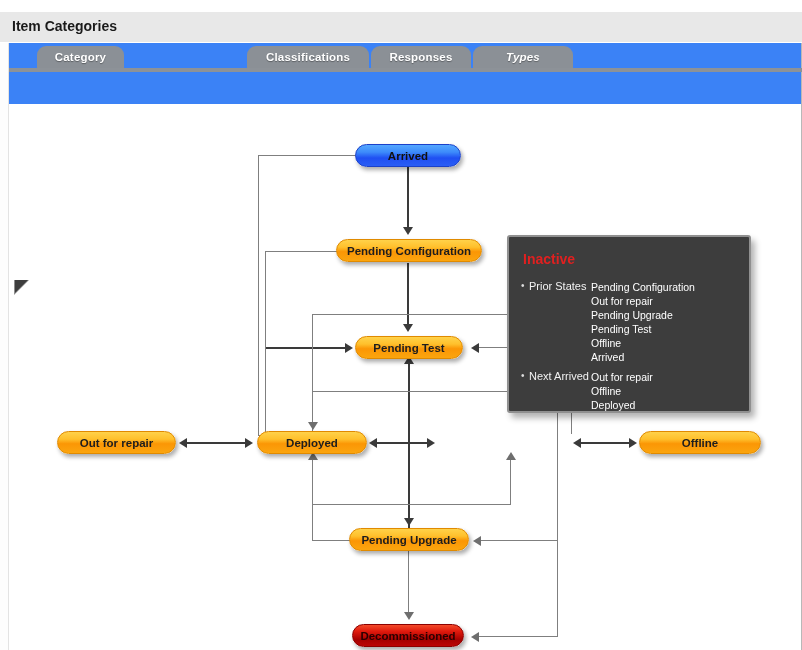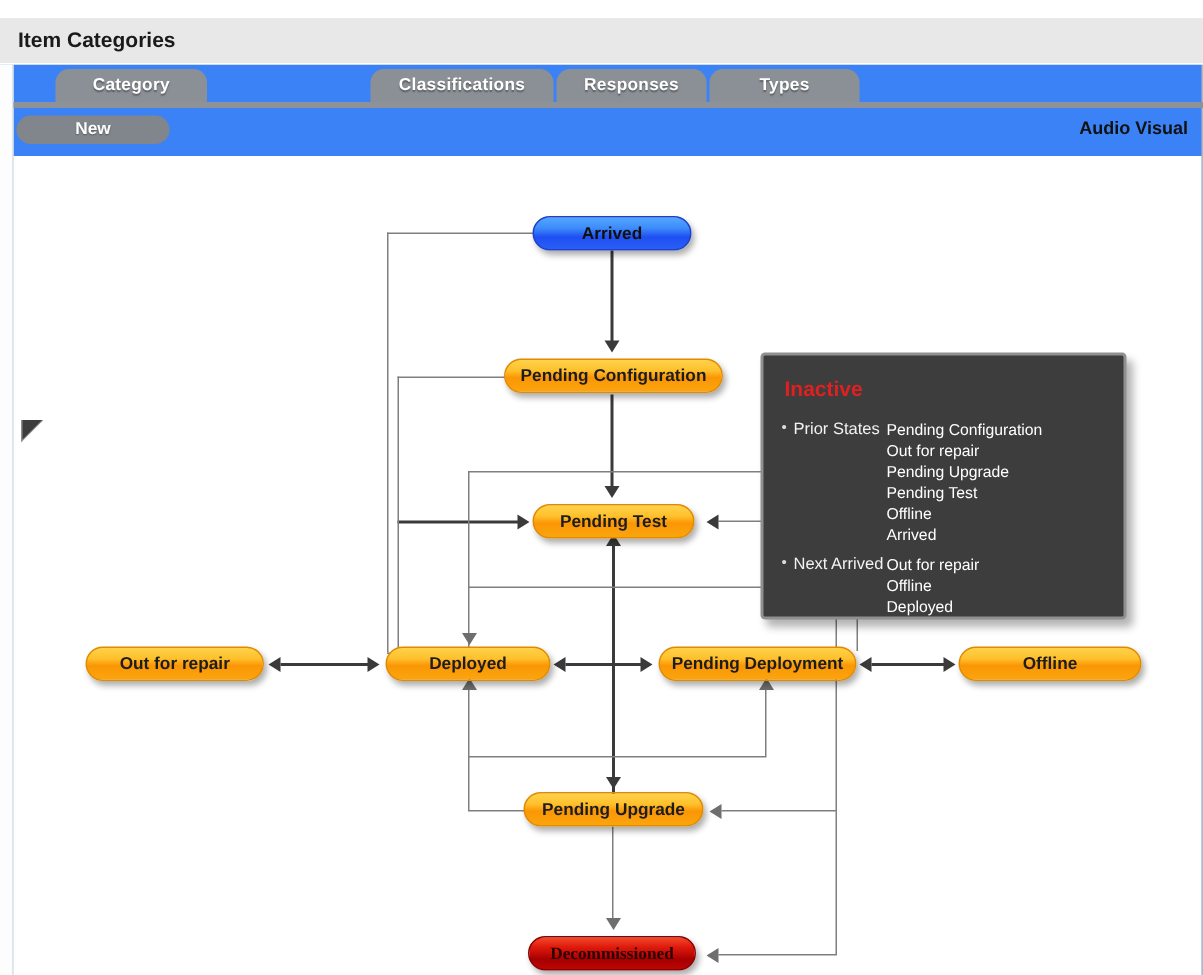--- a/index.html
+++ b/index.html
@@ -100,21 +100,20 @@
   }
   .node.blue{
     background:linear-gradient(to bottom,#53a7ff 0%,#3d8bfb 34%,#1f4ff2 62%,#2a5ef5 100%);
     border:1px solid #1b41c9;
     color:#101010;
   }
   .node.red{
     background:linear-gradient(to bottom,#f24a2a 0%,#e01a0d 30%,#a60000 70%,#bb0505 100%);
     border:1px solid #8c0000;
     color:#2a0000;
-    font-family:Liberation Serif, serif;
   }
   
   .ln{ position:absolute; background:#7f7f7f; z-index:1; }
   .ln.dark{ background:#3a3a3a; }
   .ah{ position:absolute; width:0;height:0; z-index:2; }
   .ah.down{ border-left:5px solid transparent;border-right:5px solid transparent;border-top:8px solid #3a3a3a; }
   .ah.up{ border-left:5px solid transparent;border-right:5px solid transparent;border-bottom:8px solid #3a3a3a; }
   .ah.left{ border-top:5px solid transparent;border-bottom:5px solid transparent;border-right:8px solid #3a3a3a; }
   .ah.right{ border-top:5px solid transparent;border-bottom:5px solid transparent;border-left:8px solid #3a3a3a; }
   .ah.down.g{ border-top-color:#6e6e6e; }
@@ -158,31 +157,27 @@
 
 <div class="app">
 
   <div class="titlebar">
     <div class="pagetitle">Item Categories</div>
   </div>
 
   <div class="sideborder-l"></div>
 
   <div class="tabstrip">
-    <div class="tab" style="left:28px;width:101px;text-align:center;">Category</div>
+    <div class="tab" style="left:28px;width:87px;text-align:center;">Category</div>
     <div class="tab" style="left:362px;width:100px;">Responses</div>
     <div class="tab" style="left:238px;width:122px;">Classifications</div>
-    <div class="tab" style="left:464px;width:100px;">Types</div>
+    <div class="tab" style="left:464px;width:100px;font-style:italic;">Types</div>
   </div>
   <div class="tabunderline"></div>
 
-  <div class="toolbar">
-    <div class="btn-new">New</div>
-    <div class="category-label">Audio Visual</div>
-  </div>
 
   <div class="canvas">
 
     <div class="ln dark" style="left:398px;top:63px;width:2px;height:62px;"></div>
     <div class="ah down" style="left:394px;top:123px;"></div>
 
     <div class="ln" style="left:249px;top:51px;width:98px;height:1px;"></div>
     <div class="ln" style="left:249px;top:51px;width:1px;height:280px;"></div>
     <div class="ln" style="left:249px;top:331px;width:6px;height:1px;"></div>
 
@@ -239,21 +234,20 @@
     <div class="ln" style="left:399px;top:447px;width:1px;height:65px;"></div>
     <div class="ah down g" style="left:395px;top:508px;"></div>
 
     <div class="ln" style="left:256px;top:243px;width:1px;height:88px;"></div>
 
     <div class="node blue" style="left:346px;top:40px;width:106px;">Arrived</div>
     <div class="node orange" style="left:327px;top:135px;width:146px;">Pending Configuration</div>
     <div class="node orange" style="left:346px;top:232px;width:108px;">Pending Test</div>
     <div class="node orange" style="left:48px;top:327px;width:119px;">Out for repair</div>
     <div class="node orange" style="left:248px;top:327px;width:110px;">Deployed</div>
-    <div class="node orange" style="left:430px;top:327px;width:132px;">Pending Deployment</div>
     <div class="node orange" style="left:630px;top:327px;width:122px;">Offline</div>
     <div class="node orange" style="left:340px;top:424px;width:120px;">Pending Upgrade</div>
     <div class="node red" style="left:343px;top:520px;width:112px;">Decommissioned</div>
 
     <div class="tt-tail-b"></div>
     <div class="tooltip">
       <div class="tt-title">Inactive</div>
 
       <div class="tt-bullet" style="left:12px;top:43px;">•</div>
       <div class="tt-key" style="left:20px;top:43px;">Prior States</div>

